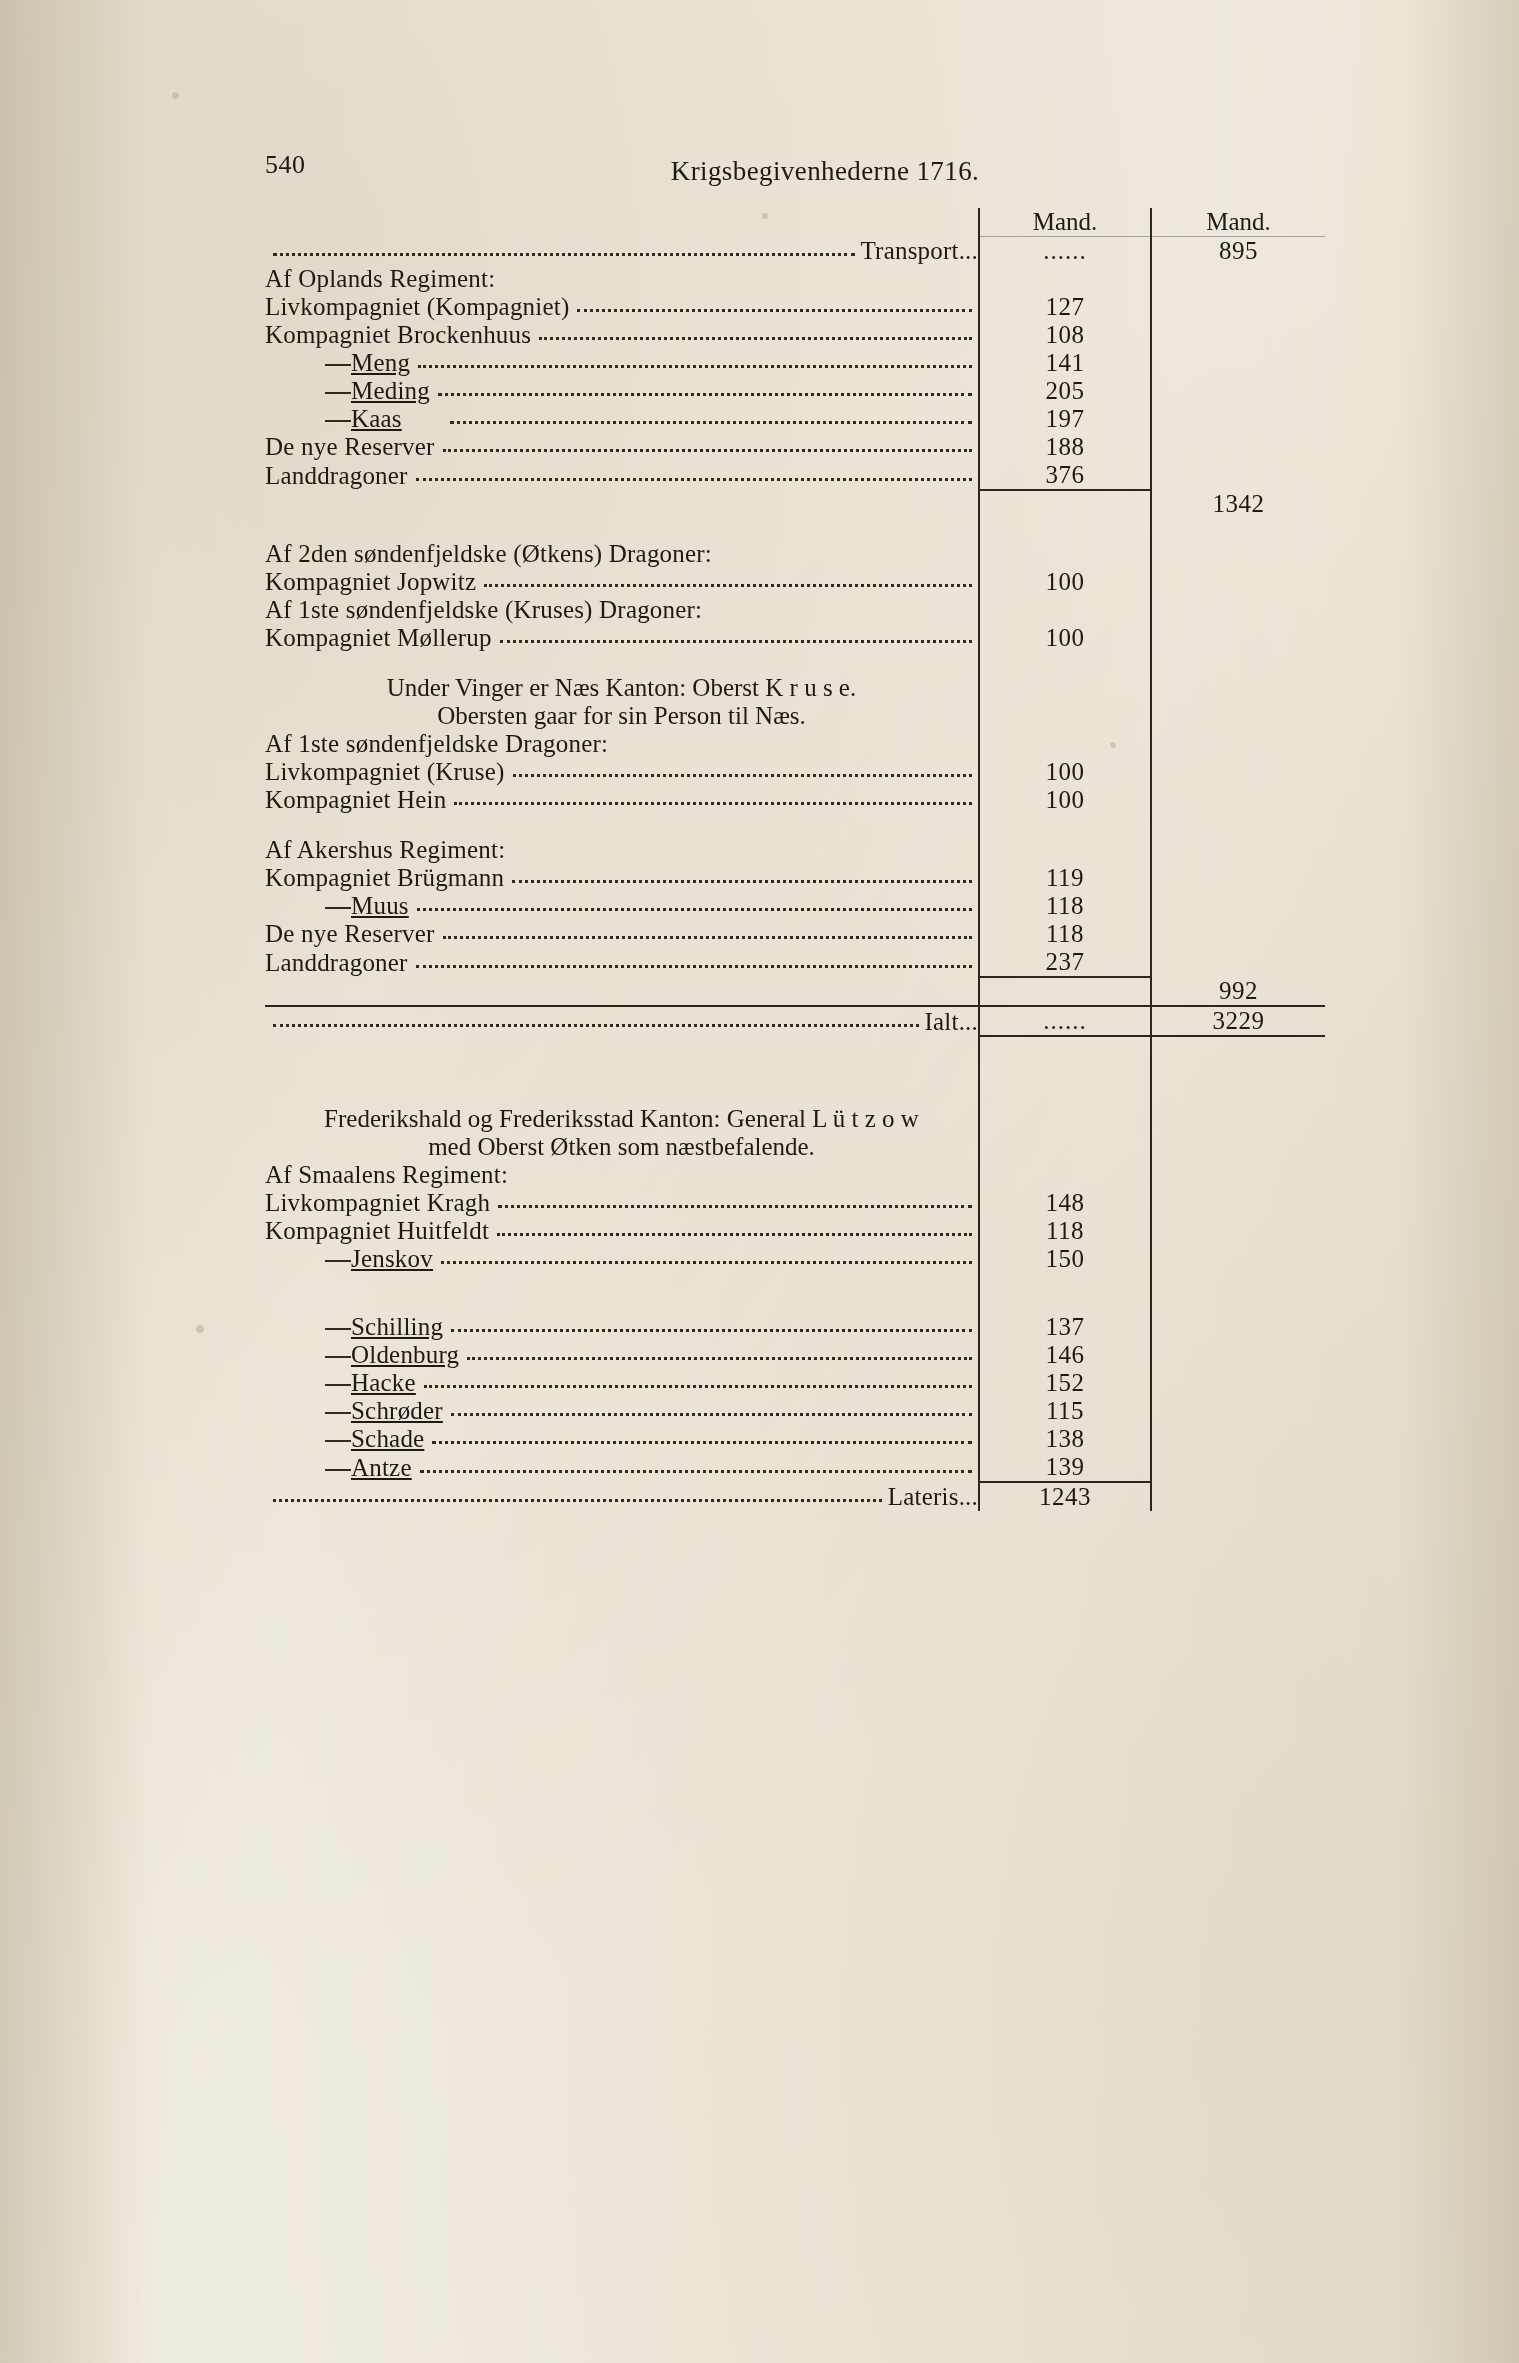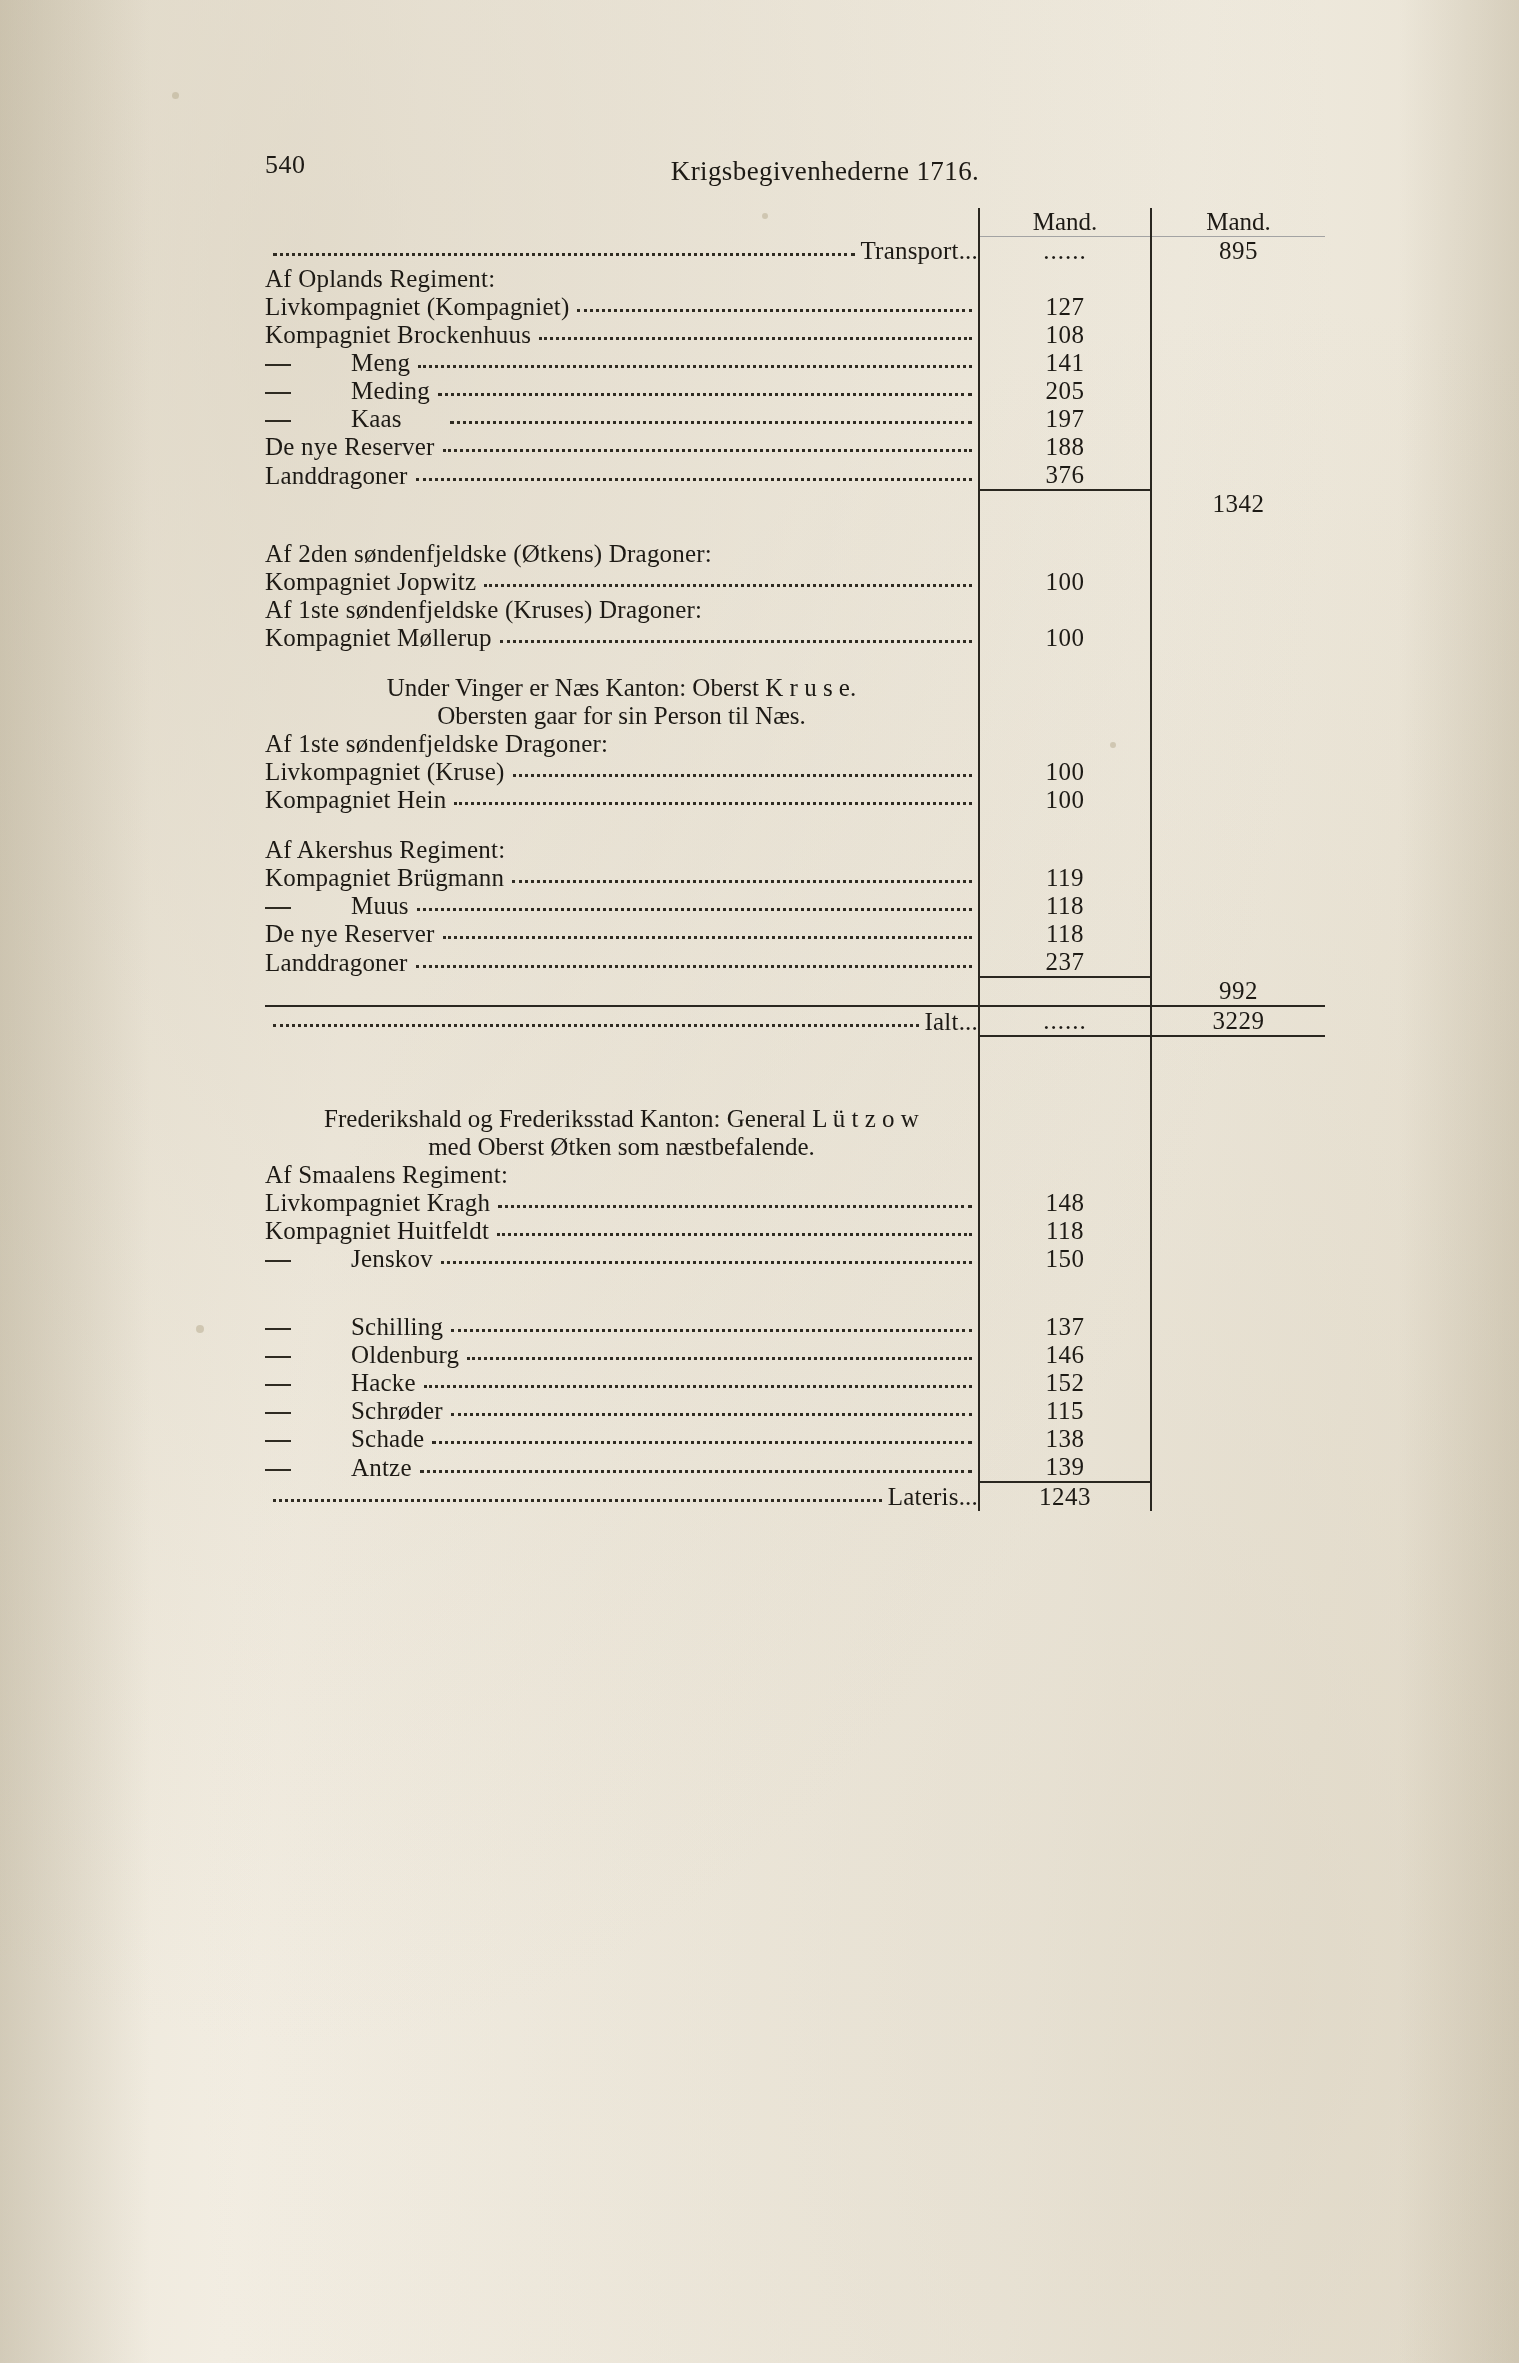--- a/index.html
+++ b/index.html
@@ -112,41 +112,42 @@
     font-size: 25px;
     padding: 5px 0 4px 0;
     letter-spacing: .5px;
   }
 
   .lbl {
     font-size: 25px;
     padding: 5px 0 4px 0;
     white-space: nowrap;
     letter-spacing: .2px;
+    text-align: right;
   }
 
   
   .leader {
     display: flex;
     align-items: flex-end;
     width: 100%;
   }
   .leader > .t { flex: 0 0 auto; }
   .leader > .d {
     flex: 1 1 auto;
     border-bottom: 3px dotted #2f2b22;
     margin: 0 6px 9px 8px;
     height: 0;
     min-width: 12px;
   }
   .leader.right { justify-content: flex-end; }
 
   .ind0 { padding-left: 0; }
   .ind1 { padding-left: 48px; }
-  .ind-dash { padding-left: 48px; }
+  .ind-dash { padding-left: 48px; text-decoration: underline; }
 
   .dash-cell { display: flex; align-items: baseline; width: 100%; }
   .dash { width: 86px; flex: 0 0 auto; }
   .dash span { display: inline-block; width: 26px; border-top: 2px solid #2f2b22; vertical-align: middle; }
 
   .heading {
     font-size: 25px;
     padding-top: 14px;
     padding-bottom: 2px;
     letter-spacing: .2px;

